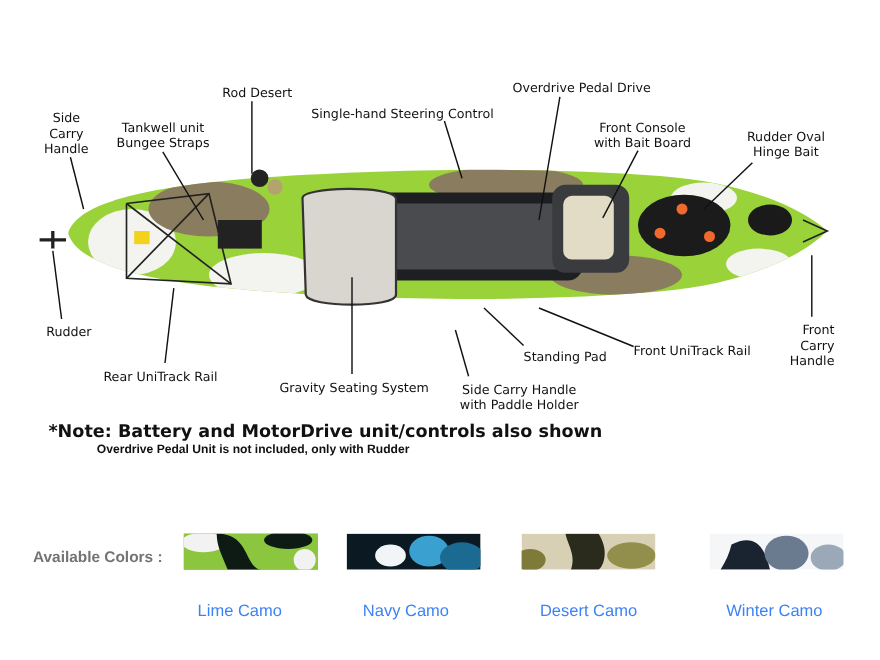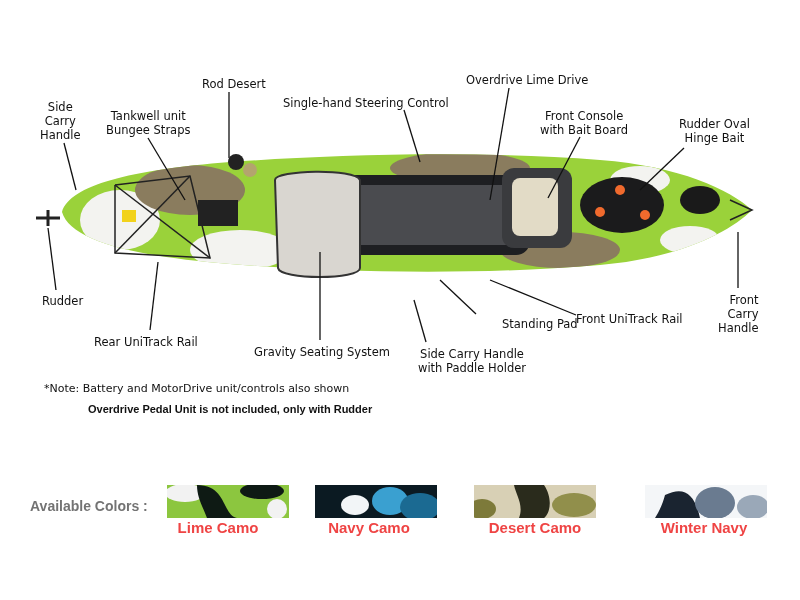--- a/index.html
+++ b/index.html
@@ -1,27 +1,27 @@
 <!DOCTYPE html>
 <html><head>
 <meta charset="utf-8">
 <style>
   html, body { margin:0; padding:0; }
   body { width:800px; height:600px; background:#ffffff; position:relative; overflow:hidden;
          font-family:"DejaVu Sans", sans-serif; color:#111; }
   .lbl { position:absolute; font-size:11.5px; line-height:14px; text-align:center; color:#111; white-space:nowrap; }
   svg.main { position:absolute; left:0; top:0; }
-  .note1 { position:absolute; left:44px; top:382px; font-size:11px; color:#111; }
+  .note1 { position:absolute; left:44px; top:382px; font-size:16px; color:#111;font-weight:bold; }
   .note2 { position:absolute; left:88px; top:403px; font-size:11px; font-weight:bold;
            font-family:"Liberation Sans", sans-serif; color:#111; }
   .avail { position:absolute; left:30px; top:498px; font-family:"Liberation Sans", sans-serif;
            font-weight:bold; font-size:14px; color:#737373; }
   .swatch { position:absolute; top:485px; width:122px; height:33px; overflow:hidden; }
-  .swname { position:absolute; top:519px; font-family:"Liberation Sans", sans-serif; font-weight:bold;
-            font-size:15px; color:#ef4444; text-align:center; width:140px; }
+  .swname { position:absolute; top:547px; font-family:"Liberation Sans", sans-serif; font-weight:normal;
+            font-size:15px; color:#3b82f6; text-align:center; width:140px; }
 </style>
 </head>
 <body>
 
 <svg class="main" width="800" height="600">
   <defs>
     <clipPath id="hull">
       <path d="M62,212 C70,185 130,170 230,162 C330,155 470,150 600,160 C680,166 730,190 752,210 C730,232 680,258 600,265 C470,276 330,272 230,264 C130,256 70,240 62,212 Z"></path>
     </clipPath>
   </defs>
@@ -87,37 +87,37 @@
   <div>Side</div>
   <div>Carry</div>
   <div>Handle</div>
 </div>
 <div class="lbl" style="left:106px;top:109px;">
   <div>Tankwell unit</div>
   <div>Bungee Straps</div>
 </div>
 <div class="lbl" style="left:202px;top:77px;">Rod Desert</div>
 <div class="lbl" style="left:283px;top:96px;">Single-hand Steering Control</div>
-<div class="lbl" style="left:466px;top:73px;">Overdrive Lime Drive</div>
+<div class="lbl" style="left:466px;top:73px;">Overdrive Pedal Drive</div>
 <div class="lbl" style="left:540px;top:109px;">
   <div>Front Console</div>
   <div>with Bait Board</div>
 </div>
 <div class="lbl" style="left:679px;top:117px;">
   <div>Rudder Oval</div>
   <div>Hinge Bait</div>
 </div>
 <div class="lbl" style="left:42px;top:294px;">Rudder</div>
 <div class="lbl" style="left:94px;top:335px;">Rear UniTrack Rail</div>
 <div class="lbl" style="left:254px;top:345px;">Gravity Seating System</div>
 <div class="lbl" style="left:418px;top:347px;">
   <div>Side Carry Handle</div>
   <div>with Paddle Holder</div>
 </div>
-<div class="lbl" style="left:476px;top:317px;margin-left:26px;">Standing Pad</div>
+<div class="lbl" style="left:476px;top:317px;">Standing Pad</div>
 <div class="lbl" style="left:576px;top:312px;">Front UniTrack Rail</div>
 <div class="lbl" style="left:718px;top:293px;text-align:right;">
   <div>Front</div>
   <div>Carry</div>
   <div>Handle</div>
 </div>
 
 <div class="note1">*Note:  Battery and MotorDrive unit/controls also shown</div>
 <div class="note2">Overdrive Pedal Unit is not included, only with Rudder</div>
 
@@ -155,13 +155,13 @@
 <div class="swname" style="left:465px;">Desert Camo</div>
 
 <div class="swatch" style="left:645px;">
   <svg width="122" height="33">
     <rect width="122" height="33" fill="#f4f6f8"></rect>
     <path d="M20,10 C40,0 50,10 55,33 L10,33 C15,25 18,18 20,10 Z" fill="#1a2430"></path>
     <ellipse cx="70" cy="18" rx="20" ry="16" fill="#6a7b90"></ellipse>
     <ellipse cx="108" cy="22" rx="16" ry="12" fill="#9aa8b8"></ellipse>
   </svg>
 </div>
-<div class="swname" style="left:634px;">Winter Navy</div>
+<div class="swname" style="left:634px;">Winter Camo</div>
 
 </body></html>

